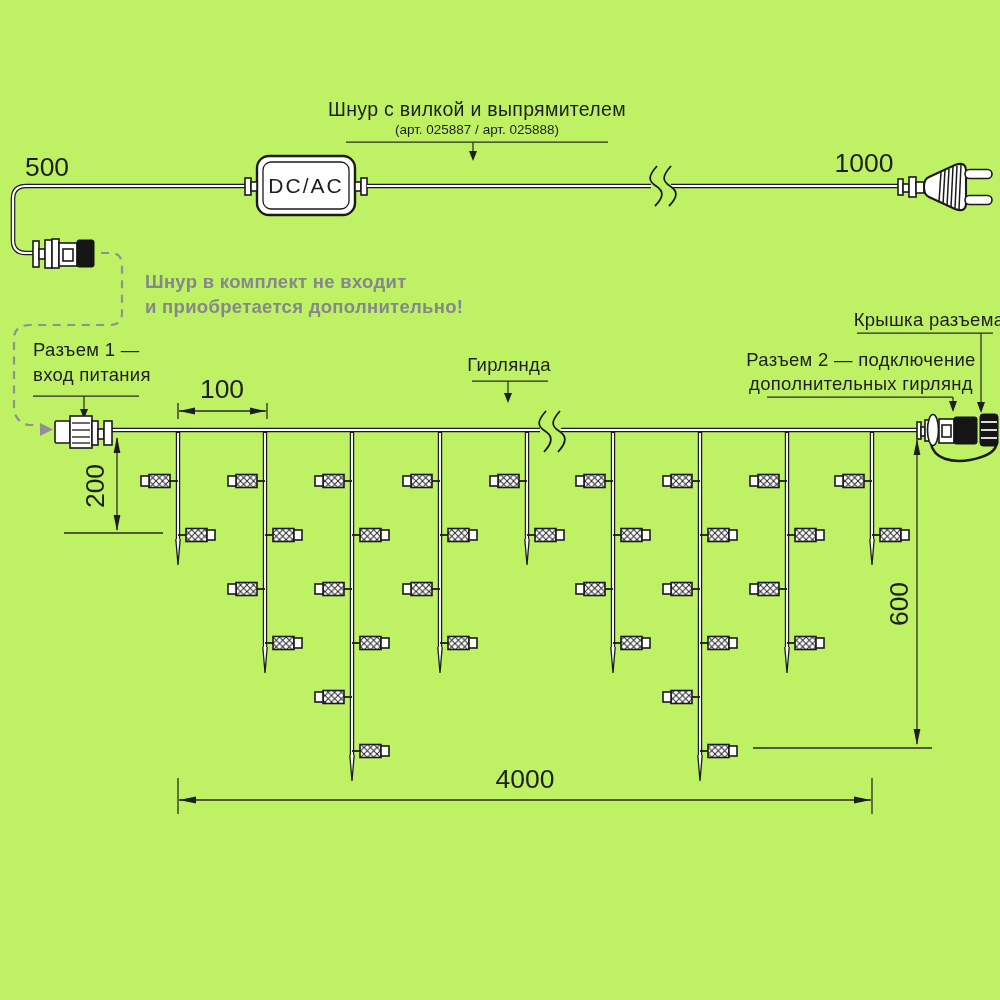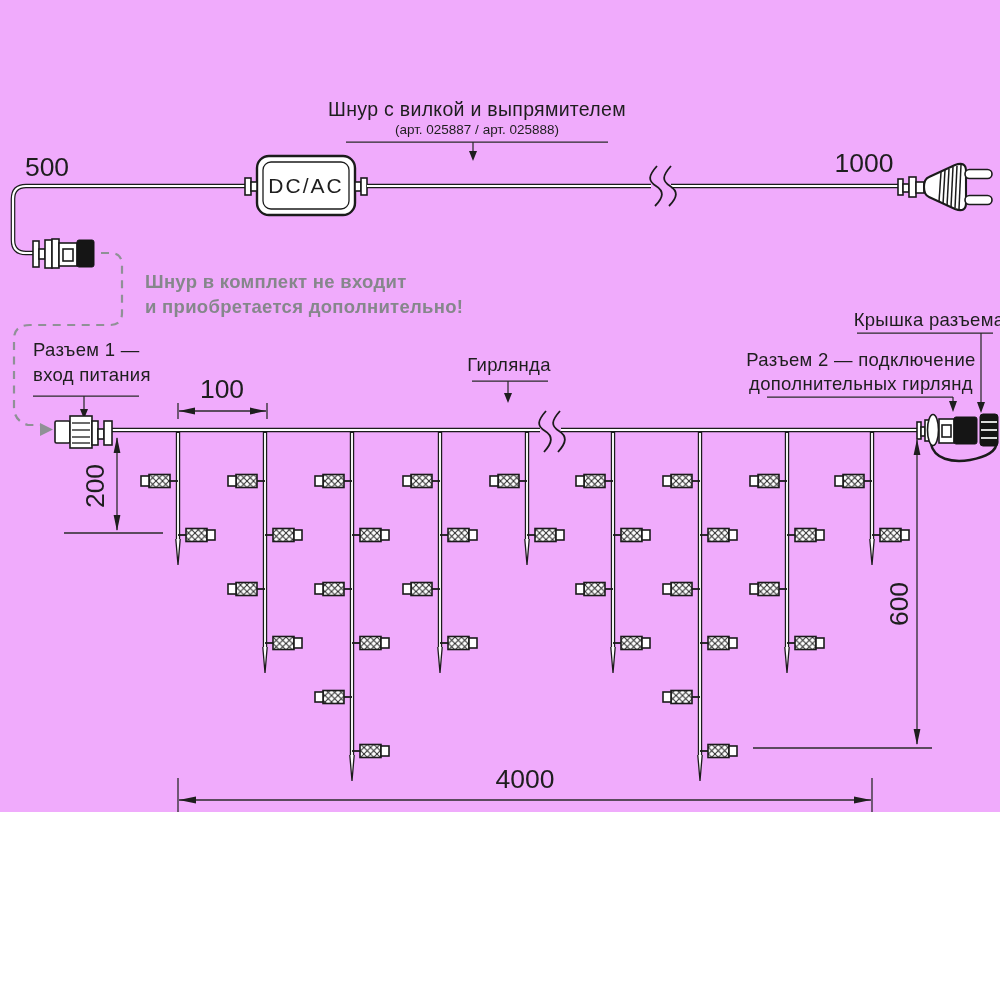--- a/index.html
+++ b/index.html
@@ -1,16 +1,16 @@
 <!DOCTYPE html>
 <html><head>
 <meta charset="utf-8">
 <style>
   html,body{margin:0;padding:0;background:#fff;}
-  .canvas{position:relative;width:1000px;height:812px;background:#f0abfc;overflow:hidden;text-align:center;}
+  .canvas{position:relative;width:1000px;height:1000px;background:#bef264;overflow:hidden;text-align:center;}
   svg{position:absolute;left:0;top:0;}
   text{font-family:"Liberation Sans",sans-serif;fill:#1e1e1e;}
   .lbl{font-size:18.5px;letter-spacing:.3px;}
   .dim{font-size:26.5px;}
   .ttl{font-size:19.5px;letter-spacing:.3px;}
   .sub{font-size:13.5px;}
   .note{font-size:18.5px;font-weight:bold;fill:#85878b;letter-spacing:.3px;}
   .adp{font-size:21px;letter-spacing:2px;}
   .ln{stroke:#1b1b1b;fill:none;}
   .thin{stroke:#2a2a2a;stroke-width:1.25;fill:none;}

